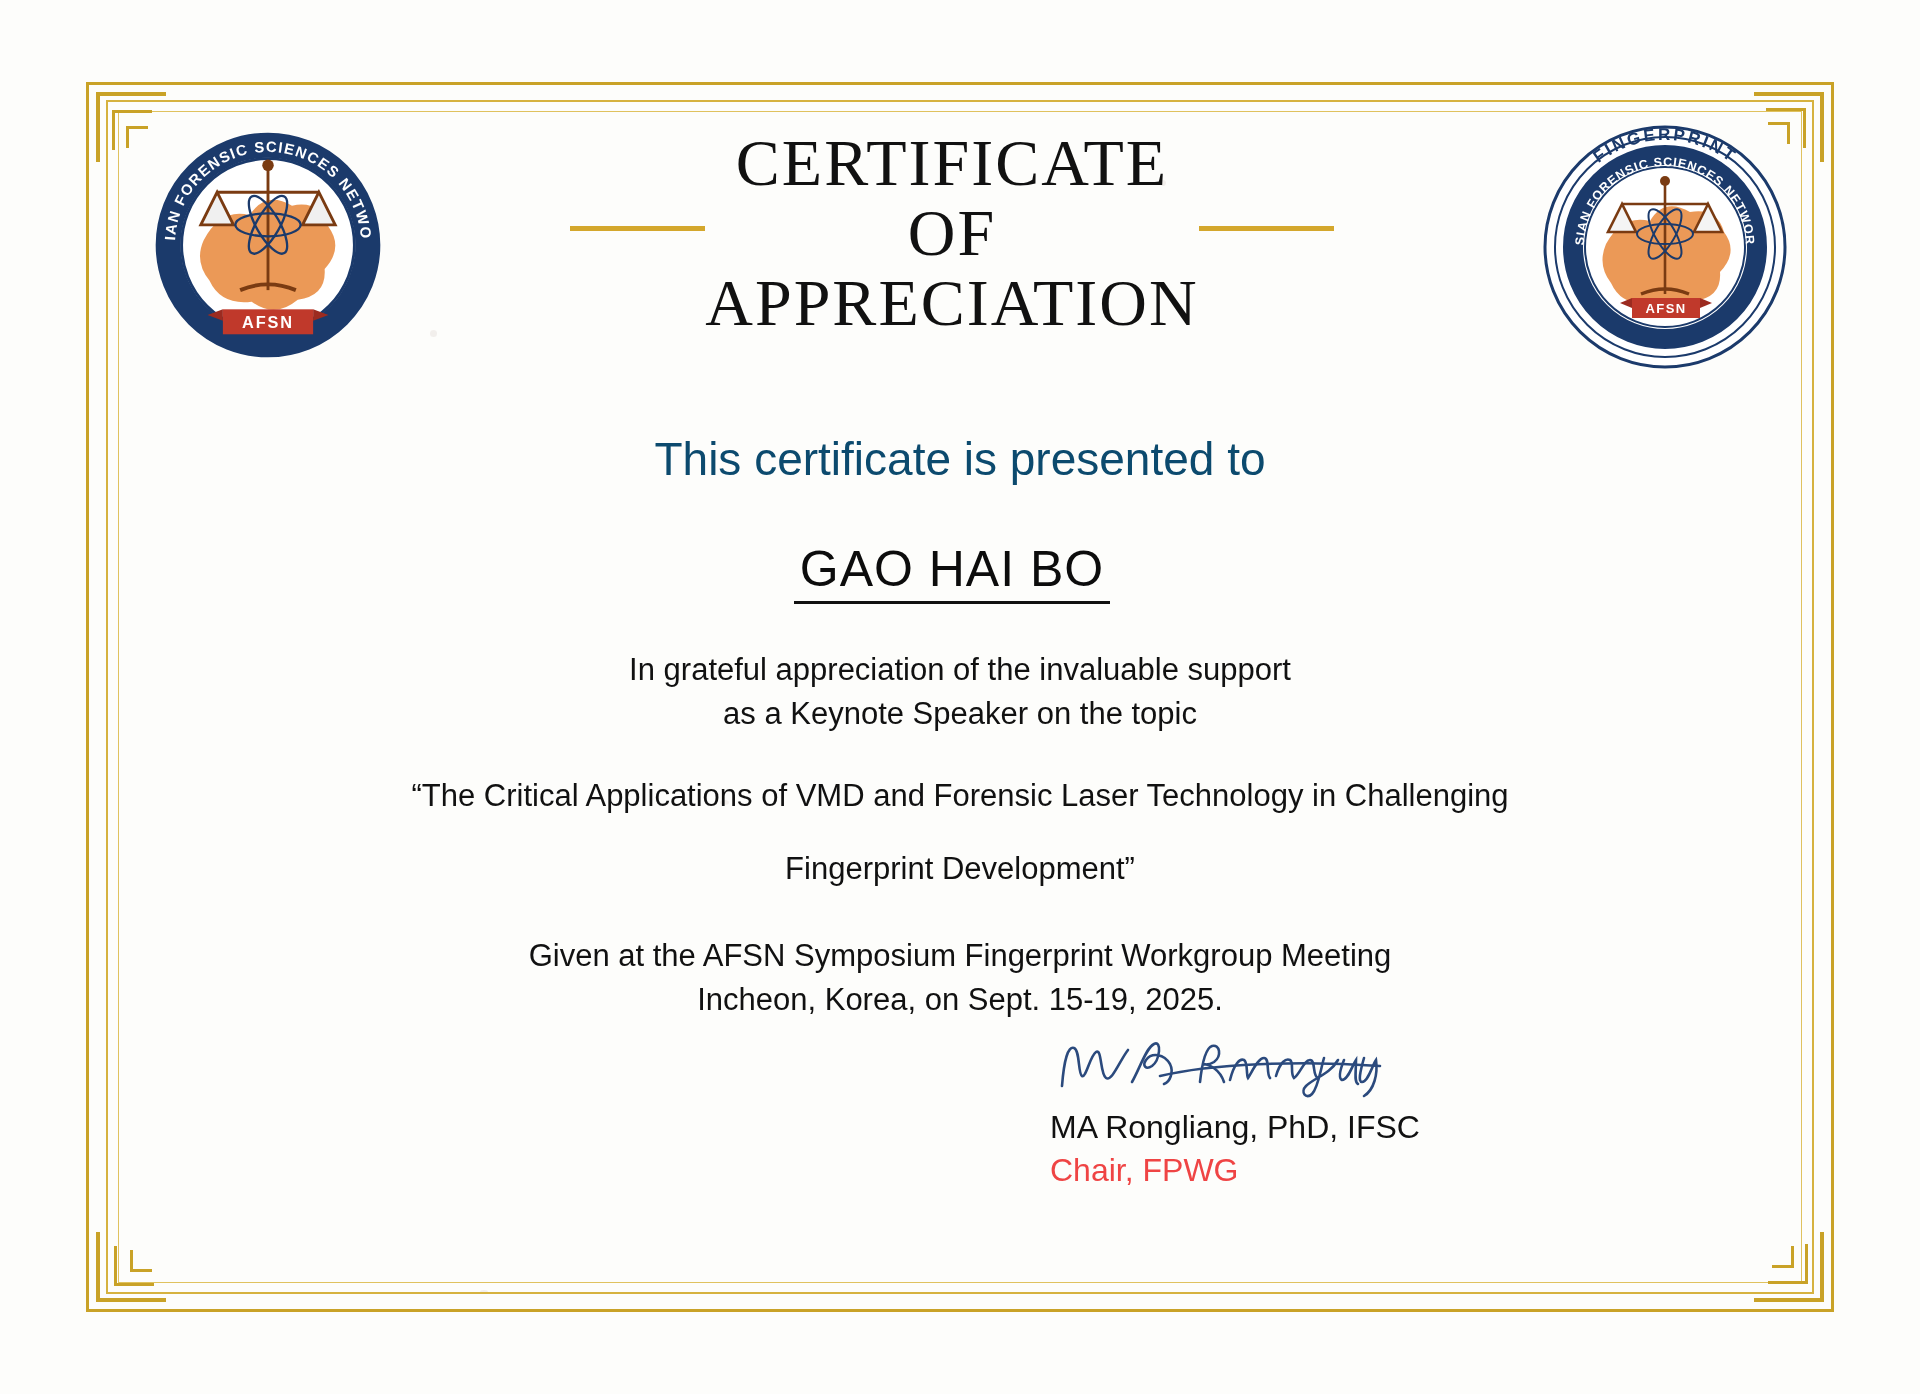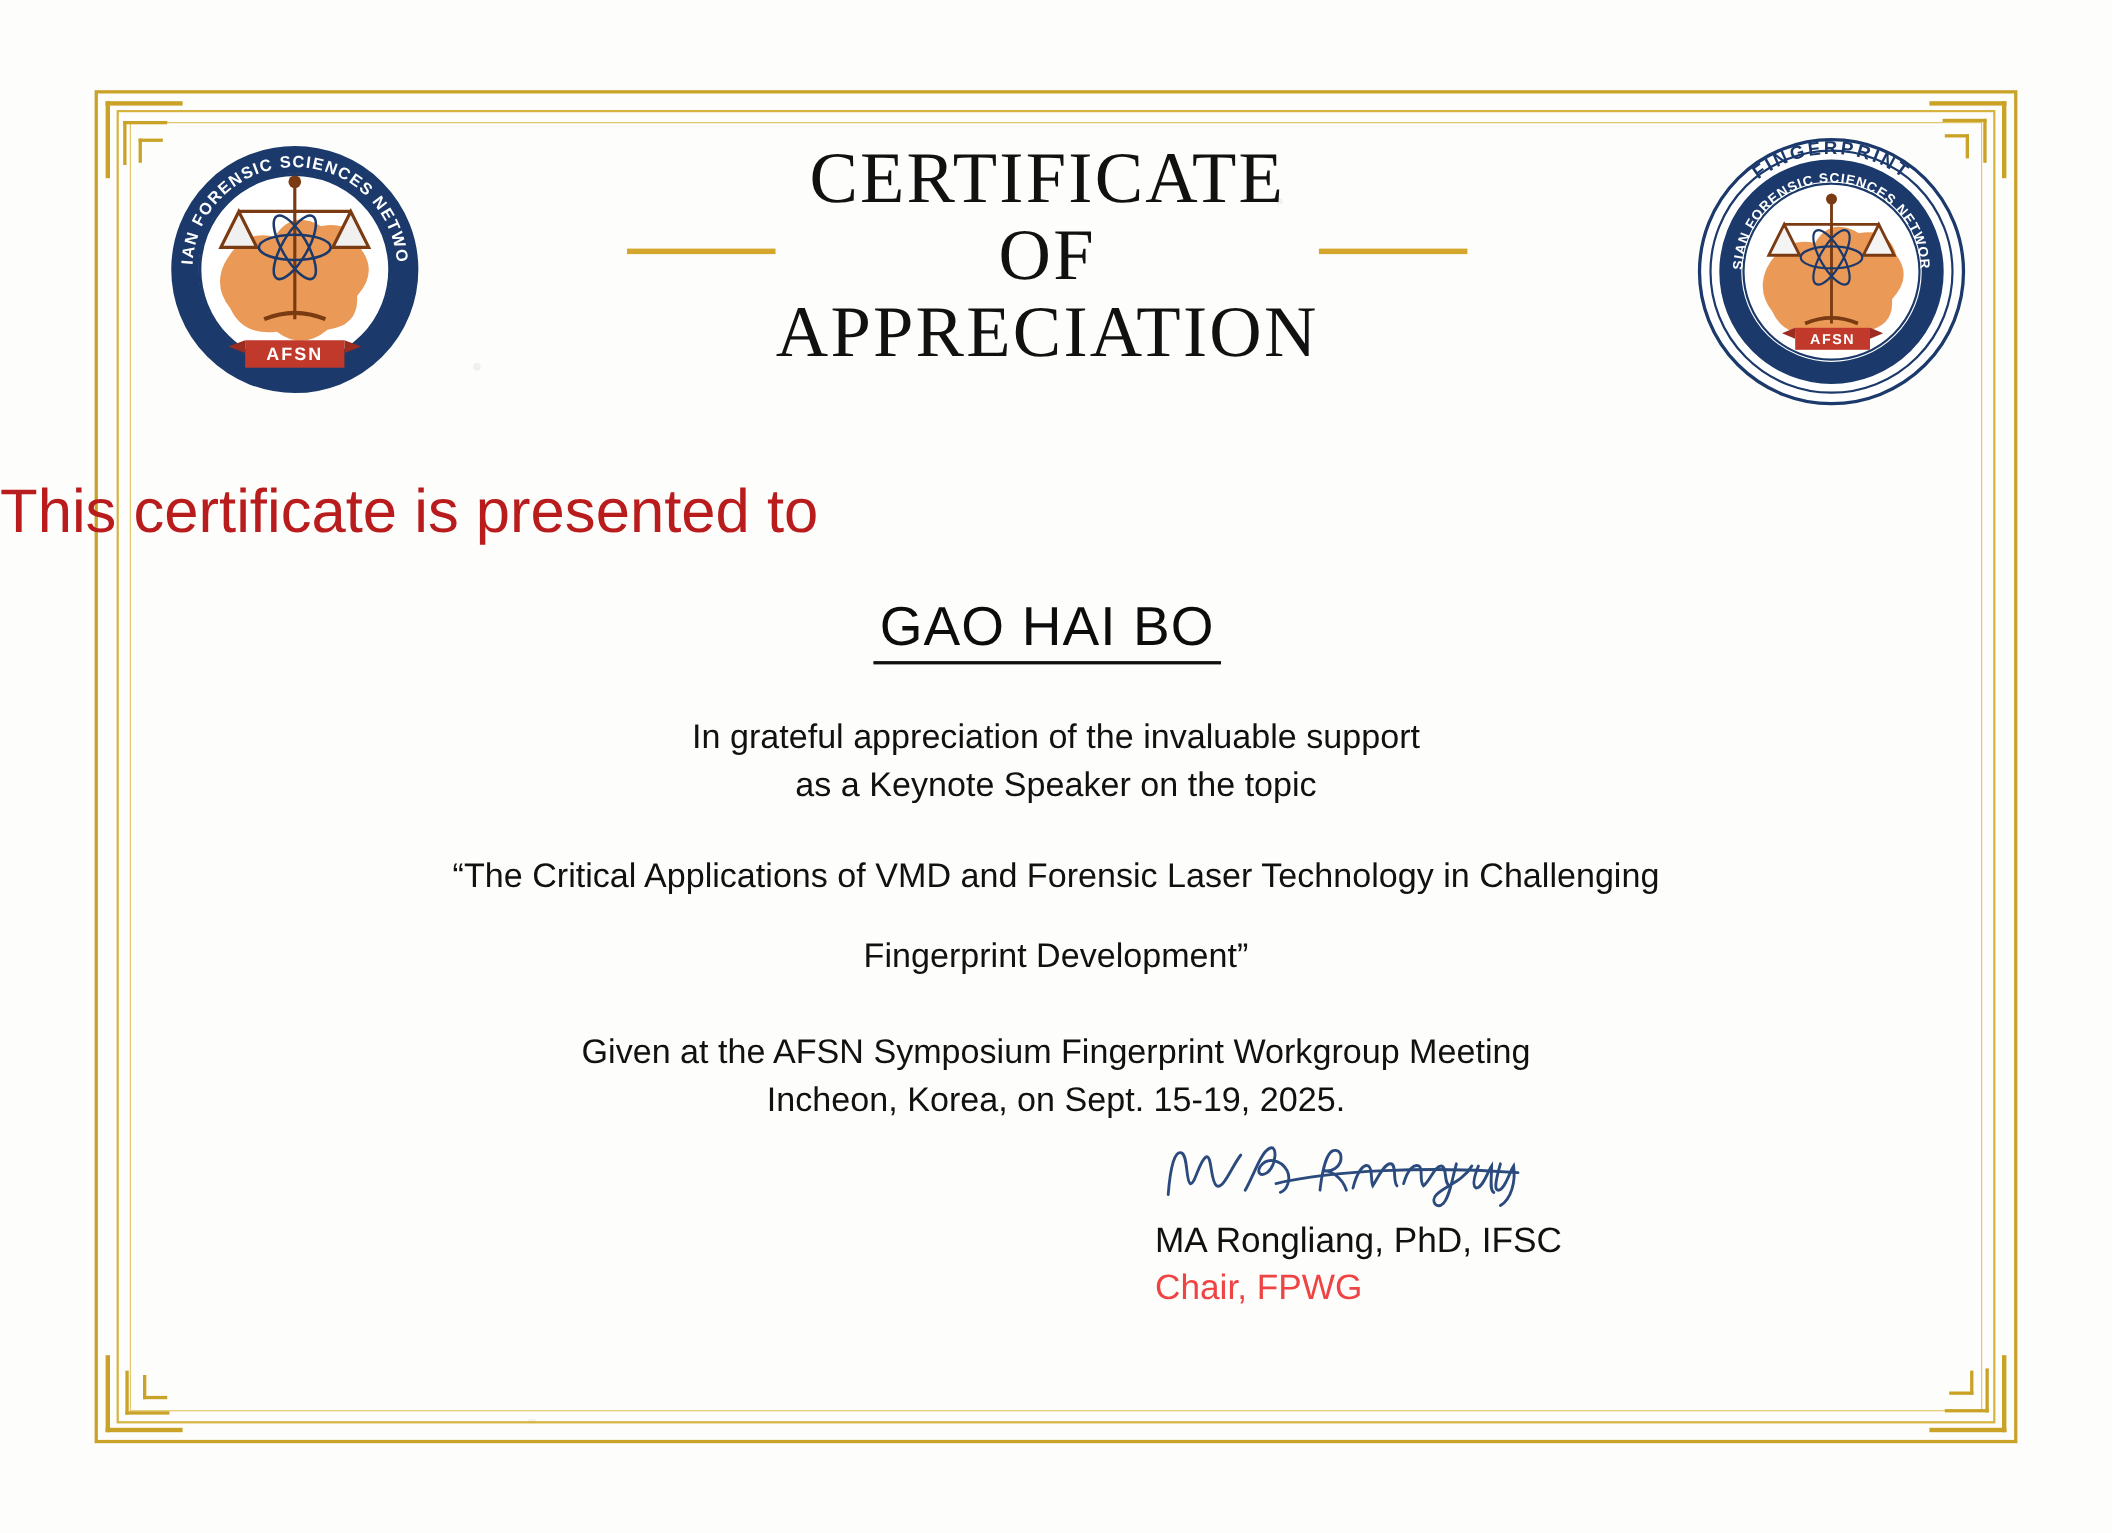--- a/index.html
+++ b/index.html
@@ -115,23 +115,23 @@
     background: #d4a72c;
   }
   .title-rule-left { left: 570px; }
   .title-rule-right { right: 570px; }
 
   
   .presented-to {
     position: absolute;
     left: 0; right: 0;
     top: 432px;
-    text-align: left;
-    font-size: 56px;
-    color: #b91c1c;
+    text-align: center;
+    font-size: 46px;
+    color: #0c4a6e;
   }
   .recipient {
     position: absolute;
     left: 0; right: 16px;
     top: 540px;
     text-align: center;
     font-size: 50px;
     font-weight: 400;
     letter-spacing: 1px;
     color: #0c0c0c;

